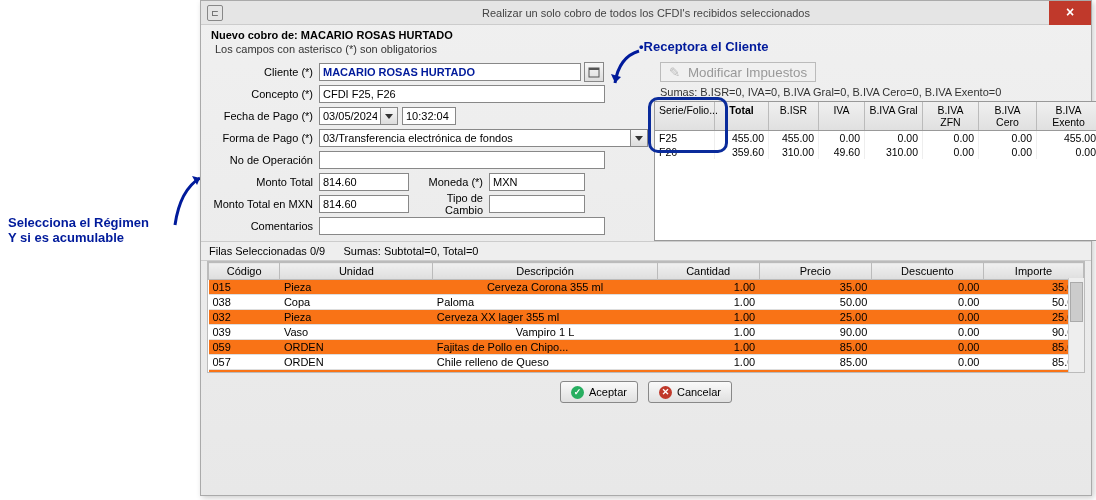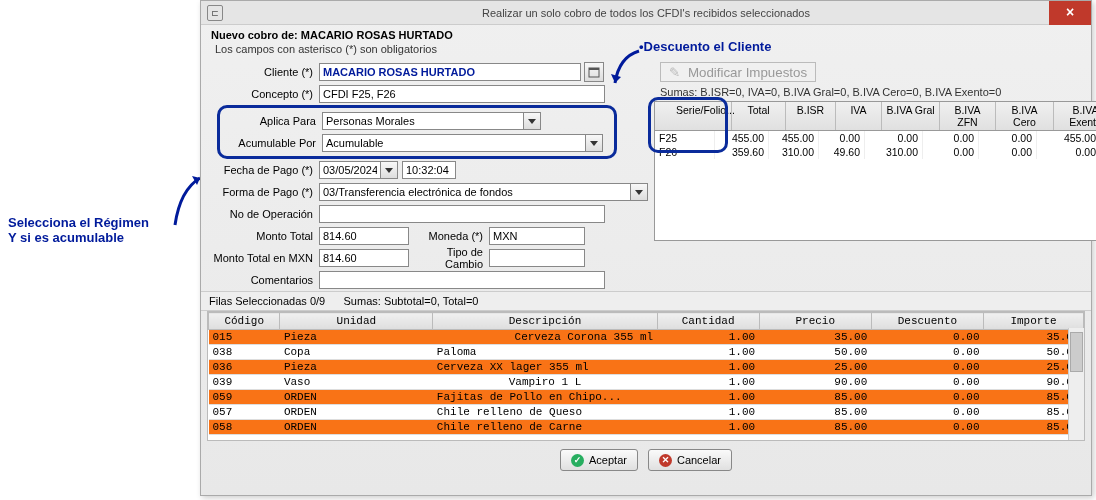--- a/index.html
+++ b/index.html
@@ -112,23 +112,22 @@
     width:100%; border-collapse:collapse; font-size:11px;
   }
   .lines-table th {
     background:linear-gradient(#f0f0f0,#dedede);
     border:1px solid #bbb; padding:2px 4px; font-weight:normal;
   }
   .lines-table td {
     border-bottom:1px solid #ddd; padding:1px 4px;
   }
   .lines-wrap {
-    height:130px; overflow:hidden; position:relative; border:1px solid #bbb; margin:0 6px;
+    height:112px; overflow:hidden; position:relative; border:1px solid #bbb; margin:0 6px;
     background:#fff;
-    font-family:Liberation Mono, monospace;
   }
   .scrollbar {
     position:absolute; right:0; top:16px; bottom:0; width:16px; background:#eee; border-left:1px solid #ccc;
   }
   .scroll-thumb {
     position:absolute; left:1px; right:1px; top:4px; height:40px; background:#ccc; border:1px solid #aaa;
   }
   .buttons {
     display:flex; justify-content:center; gap:10px; padding:8px 0;
   }
@@ -163,21 +162,21 @@
 <div class="window">
   <div class="titlebar">
     <span class="appicon">⊏</span>
     <span class="title">Realizar un solo cobro de todos los CFDI's recibidos seleccionados</span>
     <div class="close">×</div>
   </div>
 
   <div class="subheader">Nuevo cobro de: MACARIO ROSAS HURTADO</div>
   <div class="subnote">Los campos con asterisco (*) son obligatorios</div>
 
-  <div class="anno" style="left:438px; top:38px;">•Descuento el Cliente</div>
+  <div class="anno" style="left:438px; top:38px;">•Receptora el Cliente</div>
   <svg class="arrow-svg" style="left:408px; top:46px;" width="40" height="44">
     <path d="M30,4 Q10,10 6,36" stroke="#001a9b" stroke-width="3" fill="none"></path>
     <path d="M6,36 L2,27 L12,30 Z" fill="#001a9b"></path>
   </svg>
 
   <div class="anno" style="left:510px; top:196px;">CFDI´s Seleccionados</div>
   <svg class="arrow-svg" style="left:460px; top:160px;" width="60" height="50">
     <path d="M50,42 Q20,40 6,8" stroke="#001a9b" stroke-width="3" fill="none"></path>
     <path d="M6,8 L5,18 L14,12 Z" fill="#001a9b"></path>
   </svg>
@@ -193,36 +192,20 @@
               <rect x="1" y="2" width="10" height="9" fill="none" stroke="#555"></rect>
               <rect x="1" y="2" width="10" height="2" fill="#555"></rect>
             </svg>
         </div>
       </div>
       <div class="row">
         <label>Concepto (*)</label>
         <input class="txt" style="width: 286px;" value="CFDI F25, F26">
       </div>
 
-      <div class="highlight-blue" style="margin-left:8px; width:400px; padding:2px;">
-        <div class="row">
-          <label style="width:100px;">Aplica Para</label>
-          <input class="txt" style="width: 202px;" value="Personas Morales">
-          <div class="combo-btn">
-              <div class="small-arrow"></div>
-            </div>
-        </div>
-        <div class="row">
-          <label style="width:100px;">Acumulable Por</label>
-          <input class="txt" style="width: 264px;" value="Acumulable">
-          <div class="combo-btn">
-              <div class="small-arrow"></div>
-            </div>
-        </div>
-      </div>
 
       <div class="row">
         <label>Fecha de Pago (*)</label>
         <input class="txt" style="width: 62px;" value="03/05/2024">
         <div class="combo-btn">
             <div class="small-arrow"></div>
           </div>
         <input class="txt" style="width: 54px; margin-left: 4px;" value="10:32:04">
       </div>
       <div class="row">
@@ -260,22 +243,22 @@
           <span style="color:#bbb; margin-right:4px;">✎</span>
           <span>Modificar Impuestos</span>
         </button>
       </div>
       <div class="sumrow">Sumas: B.ISR=0, IVA=0, B.IVA Gral=0, B.IVA Cero=0, B.IVA Exento=0</div>
 
       <div style="position:relative;">
         <div class="highlight-blue" style="position:absolute; left:-6px; top:-4px; width:80px; height:56px; z-index:5; background:transparent;"></div>
         <div class="grid" style="height:140px;">
           <div class="grid-header" id="cfdi-head">
-              <div style="width: 60px; margin-left: 17px;">Serie/Folio...</div>
-              <div style="width: 54px;">Total</div>
+              <div style="width: 60px;">Serie/Folio...</div>
+              <div style="width: 54px; font-weight: bold;">Total</div>
               <div style="width: 50px;">B.ISR</div>
               <div style="width: 46px;">IVA</div>
               <div style="width: 58px;">B.IVA Gral</div>
               <div style="width: 56px;">B.IVA ZFN</div>
               <div style="width: 58px;">B.IVA Cero</div>
               <div style="width: 64px;">B.IVA Exento</div>
             </div>
           <div id="cfdi-body">
               <div class="grid-row">
                 <div style="width: 60px; text-align: left;">F25</div>
@@ -319,37 +302,37 @@
             <th style="width: 100px;">Cantidad</th>
             <th style="width: 110px;">Precio</th>
             <th style="width: 110px;">Descuento</th>
             <th style="width: 98px;">Importe</th>
           </tr>
         </thead>
       <tbody id="lines-body">
           <tr class="alt">
             <td style="text-align: left;">015</td>
             <td style="text-align: left;">Pieza</td>
-            <td style="text-align: right;">Cerveza Corona 355 ml</td>
+            <td style="text-align: center;">Cerveza Corona 355 ml</td>
             <td style="text-align: right;">1.00</td>
             <td style="text-align: right;">35.00</td>
             <td style="text-align: right;">0.00</td>
             <td style="text-align: right;">35.00</td>
           </tr>
           <tr>
             <td style="text-align: left;">038</td>
             <td style="text-align: left;">Copa</td>
             <td style="text-align: left;">Paloma</td>
             <td style="text-align: right;">1.00</td>
             <td style="text-align: right;">50.00</td>
             <td style="text-align: right;">0.00</td>
             <td style="text-align: right;">50.00</td>
           </tr>
           <tr class="alt">
-            <td style="text-align: left;">036</td>
+            <td style="text-align: left;">032</td>
             <td style="text-align: left;">Pieza</td>
             <td style="text-align: left;">Cerveza XX lager 355 ml</td>
             <td style="text-align: right;">1.00</td>
             <td style="text-align: right;">25.00</td>
             <td style="text-align: right;">0.00</td>
             <td style="text-align: right;">25.00</td>
           </tr>
           <tr>
             <td style="text-align: left;">039</td>
             <td style="text-align: left;">Vaso</td>

